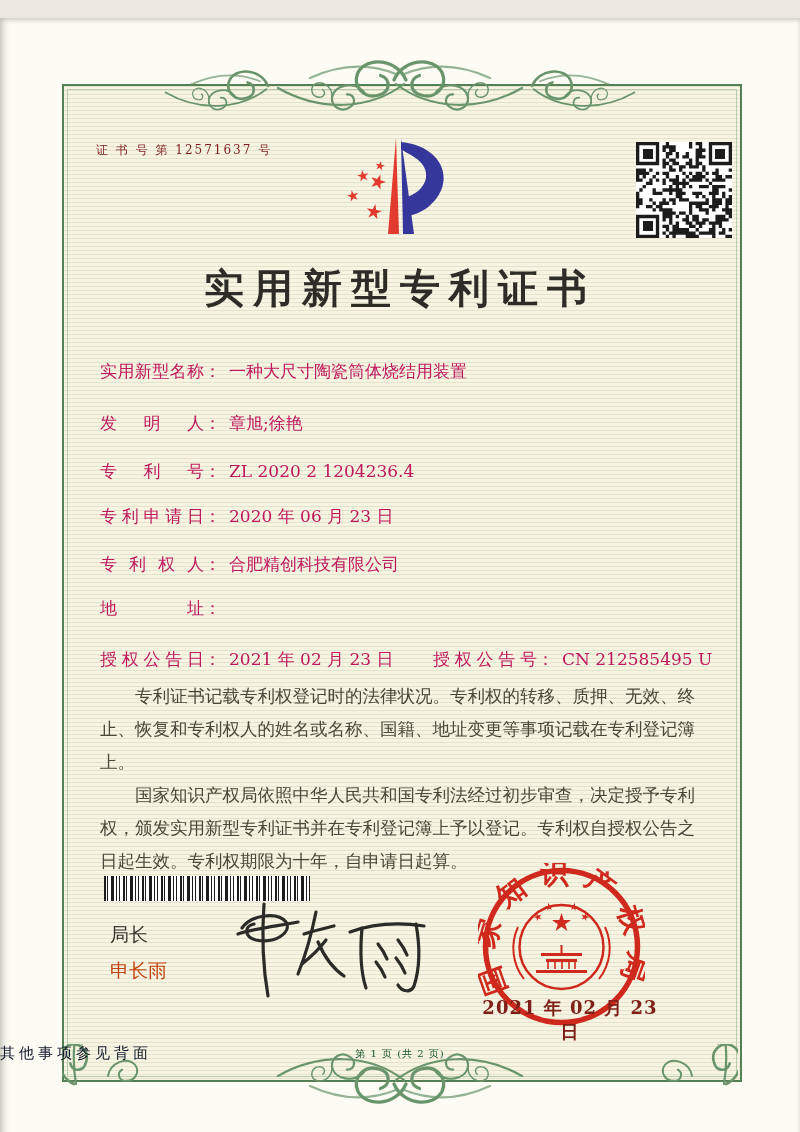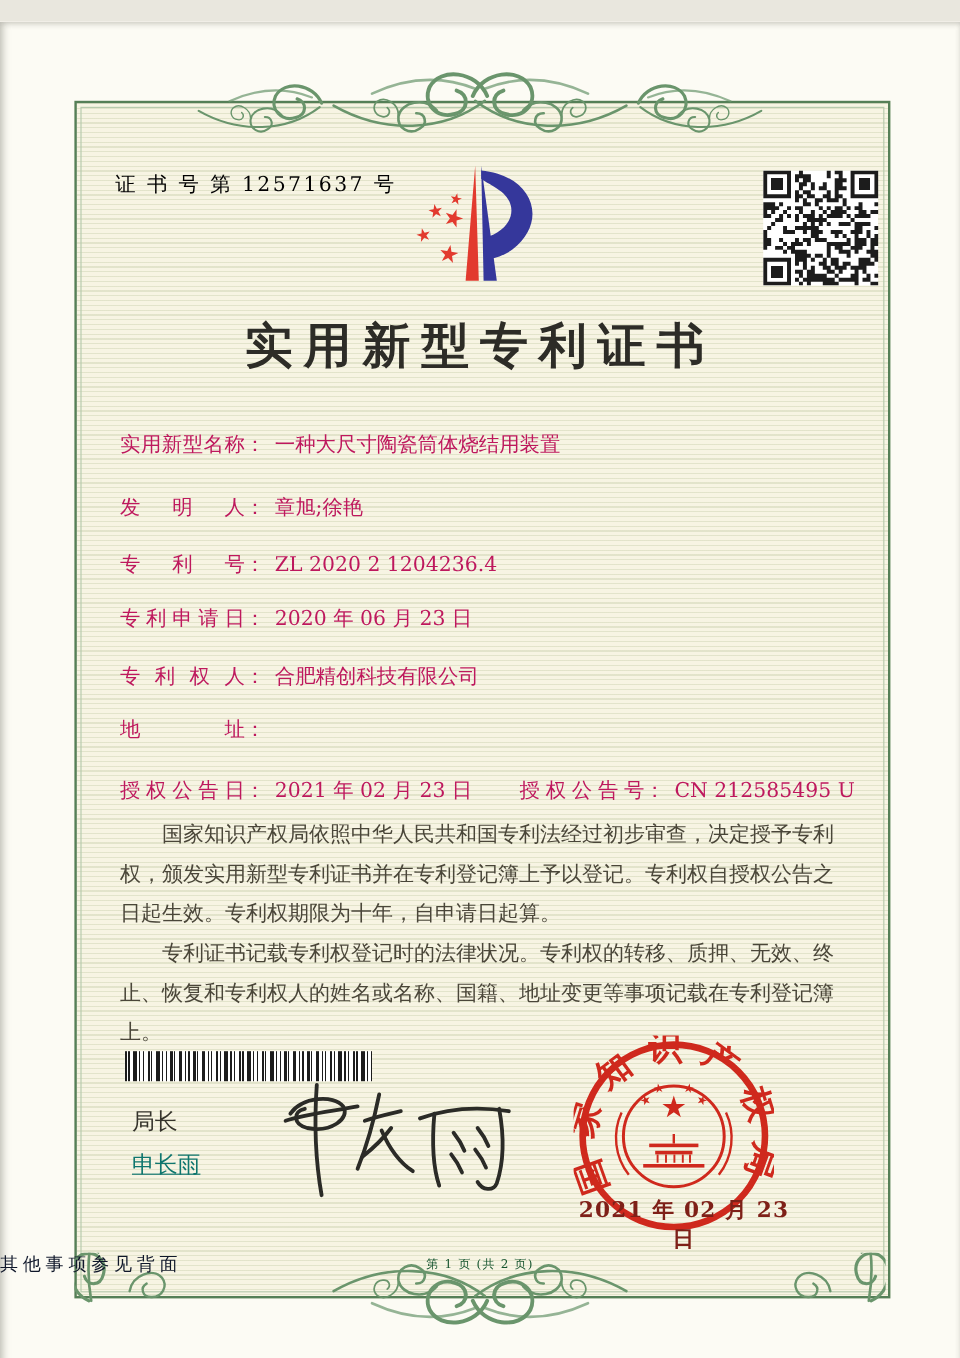--- a/index.html
+++ b/index.html
@@ -13,37 +13,37 @@
   .frame{
     position:absolute;left:62px;top:66px;width:676px;height:994px;
     border:2px solid #557f57;
     background:#f7f4e3;
     background-image:repeating-linear-gradient(180deg, rgba(173,185,140,.28) 0 1px, rgba(0,0,0,0) 1px 4px);
   }
   .frame .inner-line{position:absolute;inset:3px;border:1px solid #b8cbae;}
   .orn{position:absolute;pointer-events:none;}
   .orn path,.orn use{stroke:#6a956c;stroke-width:2.2;fill:none;stroke-linecap:round;}
   .abs{position:absolute;}
-  .cert-no{left:96px;top:124px;font-size:17px;letter-spacing:2px;color:#000000;}
+  .cert-no{left:96px;top:124px;font-size:12px;letter-spacing:2px;color:#7f1d1d;}
   .title{left:0;top:243px;width:100%;text-align:center;font-size:40px;font-weight:700;
          letter-spacing:9px;color:#2d2c27;}
   .row{left:100px;display:flex;align-items:flex-start;font-size:17px;color:#be185d;line-height:1.45;}
   .row .lbl{width:104px;text-align:justify;text-align-last:justify;flex:none;}
   .row .colon{flex:none;}
   .row .val{margin-left:8px;white-space:nowrap;}
   .row .val.wrap{white-space:normal;width:438px;line-height:1.65;}
   .row .val.fix{width:150px;overflow:visible;}
   .row .group2{display:flex;margin-left:54px;}
   .paras{left:100px;top:662px;width:606px;font-size:17.5px;line-height:33px;color:#4a4639;}
   .paras p{margin:0;text-indent:2em;}
   .barcode{left:104px;top:858px;width:206px;height:25px;
     background:repeating-linear-gradient(90deg,#1c1c1c 0 2px,#fff 2px 3px,#1c1c1c 3px 4px,#fff 4px 7px,
     #1c1c1c 7px 10px,#fff 10px 12px,#1c1c1c 12px 13px,#fff 13px 15px,#1c1c1c 15px 16px,#fff 16px 19px);}
   .sig-title{left:110px;top:904px;font-size:19px;color:#35332c;font-family:Liberation Serif, serif;}
-  .sig-name{left:110px;top:940px;font-size:19px;color:#0f766e;font-family:"DejaVu Sans","Liberation Sans",sans-serif;text-decoration:underline;}
+  .sig-name{left:110px;top:940px;font-size:19px;color:#c2410c;font-family:"DejaVu Sans","Liberation Sans",sans-serif;}
   .signature{left:212px;top:880px;}
   .signature path{stroke:#2b2b27;stroke-width:3.2;fill:none;stroke-linecap:round;stroke-linejoin:round;}
   .seal{left:478px;top:845px;}
   .seal .ln{stroke:#cf291d;fill:none;}
   .seal .fl{fill:#cf291d;stroke:none;}
   .seal text{fill:#cf291d;font-weight:bold;font-family:"DejaVu Sans","Liberation Sans",sans-serif;}
   .seal-date{left:472px;top:978px;width:196px;text-align:center;font-size:18px;font-weight:600;
              letter-spacing:1px;color:#7e2018;}
   .page-info{left:0;top:1029px;width:100%;text-align:center;font-size:10px;letter-spacing:1px;color:#14532d;}
   .back-note{left:0;top:1026px;width:100%;font-size:15px;letter-spacing:4px;color:#0f172a;}
@@ -163,22 +163,22 @@
       <span class="colon">：</span>
     <span class="val fix">2021 年 02 月 23 日</span>
     <span class="group2">
       <span class="lbl">授权公告号</span>
         <span class="colon">：</span>
       <span class="val">CN 212585495 U</span>
     </span>
   </div>
 
   <div class="abs paras">
+    <p>专利证书记载专利权登记时的法律状况。专利权的转移、质押、无效、终止、恢复和专利权人的姓名或名称、国籍、地址变更等事项记载在专利登记簿上。</p>
     <p>国家知识产权局依照中华人民共和国专利法经过初步审查，决定授予专利权，颁发实用新型专利证书并在专利登记簿上予以登记。专利权自授权公告之日起生效。专利权期限为十年，自申请日起算。</p>
-    <p>专利证书记载专利权登记时的法律状况。专利权的转移、质押、无效、终止、恢复和专利权人的姓名或名称、国籍、地址变更等事项记载在专利登记簿上。</p>
   </div>
 
   <div class="abs barcode"></div>
 
   <div class="abs sig-title">局长</div>
   <div class="abs sig-name">申长雨</div>
 
   <svg class="abs signature" width="230" height="105" viewBox="0 0 230 105">
     <path d="M52,6 C50,34 50,64 56,98"></path>
     <path d="M30,30 C40,16 66,14 74,24 C80,34 64,46 44,42 C32,39 32,28 42,26"></path>

